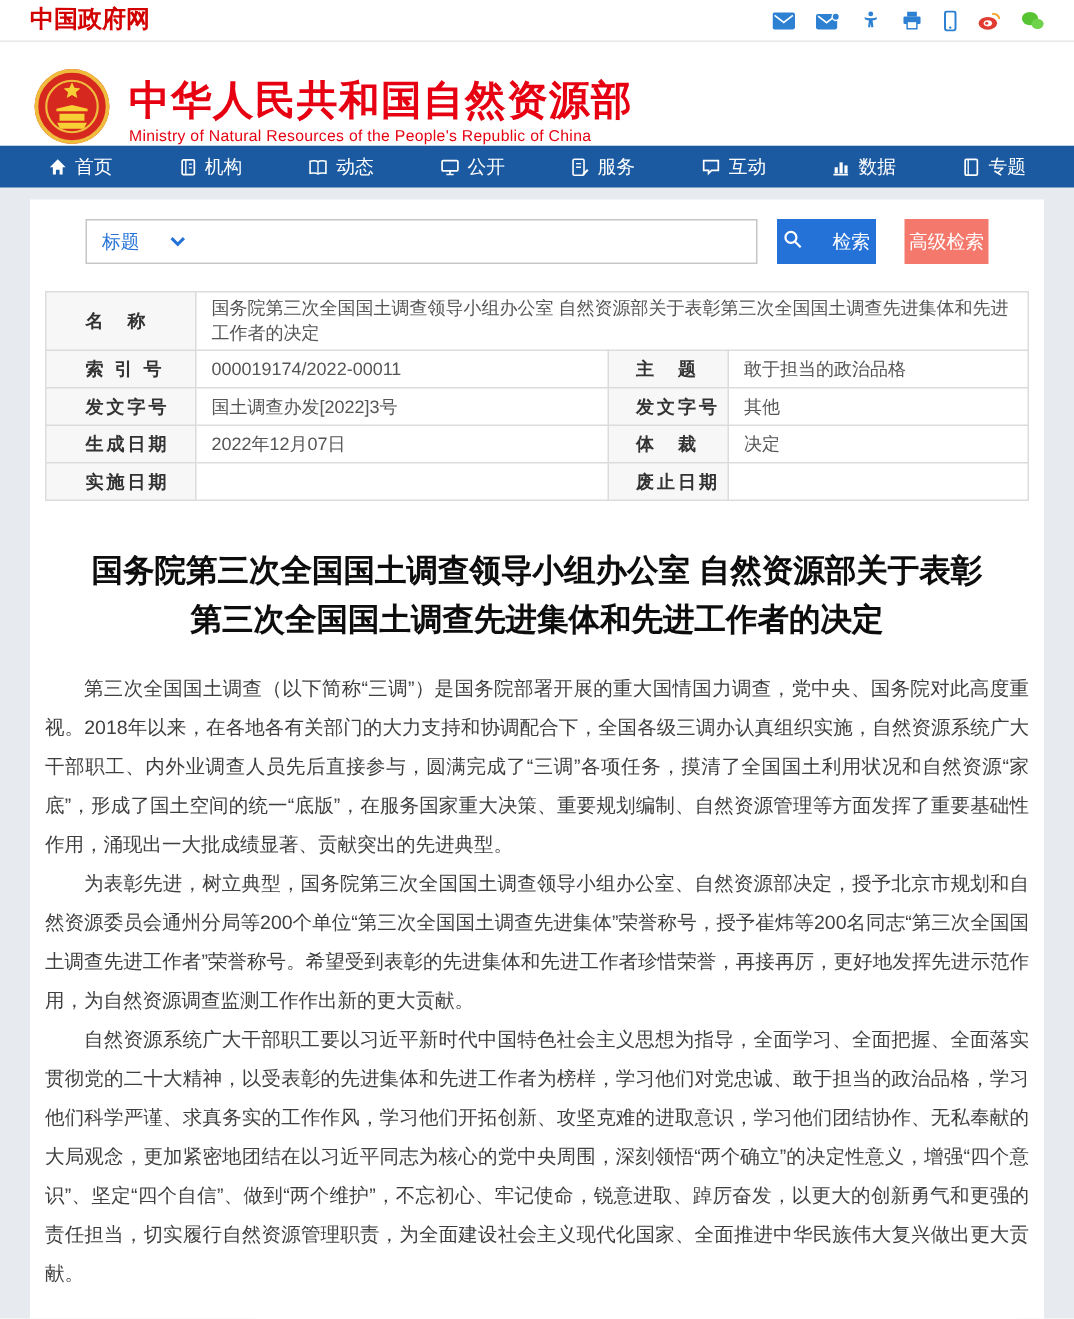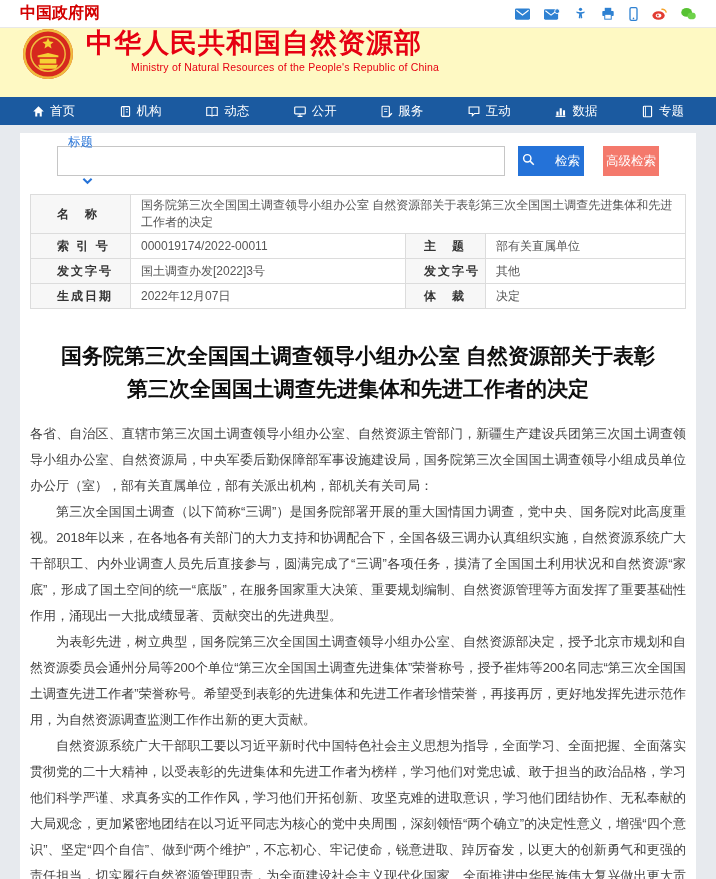--- a/index.html
+++ b/index.html
@@ -11,27 +11,27 @@
   
   .topbar {
     background:#fff; height:28px; display:flex; align-items:center;
     justify-content:space-between; padding:0 20px; border-bottom:1px solid #e8e8e8;
   }
   .gov-link { color:#d30000; font-size:16px; font-weight:bold; text-decoration:none; cursor:pointer; }
   .topbar-icons { display:flex; align-items:center; gap:14px; }
   .topbar-icons span { display:inline-flex; cursor:pointer; }
   
   .site-header {
-    background:#fef9c3; height:69px; display:flex; align-items:flex-start;
+    background:#ffffff; height:69px; display:flex; align-items:flex-end;
     padding:0 22px; position:relative;
   }
   .emblem { flex:0 0 auto; margin-right:12px; display:flex; }
   .title-block { display:flex; flex-direction:column; }
   .title-cn { color:#e60012; font-size:27px; font-weight:bold; letter-spacing:1px; line-height:30px; }
-  .title-en { color:#e60012; font-size:10.5px; margin-top:3px; letter-spacing:0.2px;margin-left:45px; }
+  .title-en { color:#e60012; font-size:10.5px; margin-top:3px; letter-spacing:0.2px; }
   .header-right { margin-left:auto; color:#15489c; font-size:21px; font-weight:bold; margin-top:10px; }
   
   .main-nav {
     background:#1b5aa0; height:28px; display:flex; align-items:center;
     justify-content:space-between; padding:0 32px;
   }
   .nav-item {
     color:#fff; font-size:12.5px; display:flex; align-items:center; gap:5px;
     cursor:pointer; text-decoration:none; white-space:nowrap;font-family:Liberation Serif, serif;
   }
@@ -39,21 +39,21 @@
   
   .content-card {
     background:#fff; margin:8px 20px 0 20px; min-height:738px; padding-bottom:20px;
   }
   
   .search-row { display:flex; align-items:center; padding:13px 37px 12px 37px; gap:13px; }
   .search-box {
     flex:1; height:30px; border:1px solid #c6c6c6; display:flex; align-items:center;
     padding:0 10px; background:#fff;
   }
-  .field-select { display:flex; align-items:flex-end; gap:20px; cursor:pointer;flex-direction:column; }
+  .field-select { display:flex; align-items:center; gap:20px; cursor:pointer; }
   .field-select .fname { color:#2673d8; font-size:12.5px; }
   .search-box input { border:none; outline:none; flex:1; height:26px; font-size:12.5px; margin-left:8px; }
   .btn { height:30px; border:none; color:#fff; font-size:12.5px; cursor:pointer;
          display:inline-flex; align-items:center; justify-content:center; gap:20px; }
   .btn-search { background:#2472d8; width:66px; }
   .btn-adv { background:#f4796c; width:56px; margin-left:6px; }
   
   .meta-table { width:calc(100% - 20px); margin:6px auto 0 auto; border-collapse:collapse; table-layout:fixed; }
   .meta-table td { border:1px solid #dcdcdc; height:25px; font-size:12px; padding:2px 10px; }
   .meta-table td.lbl { background:#f7f7f7; font-weight:bold; color:#333; width:100px; padding-left:26px; letter-spacing:2px; white-space:nowrap; }
@@ -256,39 +256,44 @@
       </colgroup>
     <tbody>
         <tr>
       <td class="lbl">名　称</td>
       <td class="val" colspan="3">国务院第三次全国国土调查领导小组办公室 自然资源部关于表彰第三次全国国土调查先进集体和先进工作者的决定</td>
     </tr>
     <tr>
       <td class="lbl">索 引 号</td>
       <td class="val">000019174/2022-00011</td>
       <td class="lbl lbl2">主　题</td>
-      <td class="val">部有关直属单位</td>
+      <td class="val">敢于担当的政治品格</td>
     </tr>
     <tr>
       <td class="lbl">发文字号</td>
       <td class="val">国土调查办发[2022]3号</td>
       <td class="lbl lbl2">发文字号</td>
       <td class="val">其他</td>
     </tr>
     <tr>
       <td class="lbl">生成日期</td>
       <td class="val">2022年12月07日</td>
       <td class="lbl lbl2">体　裁</td>
       <td class="val">决定</td>
     </tr>
+    <tr>
+      <td class="lbl">实施日期</td>
+      <td class="val"></td>
+      <td class="lbl lbl2">废止日期</td>
+      <td class="val"></td>
+    </tr>
   </tbody>
     </table>
 
   <div class="article">
     <h1 class="article-title">国务院第三次全国国土调查领导小组办公室 自然资源部关于表彰第三次全国国土调查先进集体和先进工作者的决定</h1>
-    <p class="para">各省、自治区、直辖市第三次国土调查领导小组办公室、自然资源主管部门，新疆生产建设兵团第三次国土调查领导小组办公室、自然资源局，中央军委后勤保障部军事设施建设局，国务院第三次全国国土调查领导小组成员单位办公厅（室），部有关直属单位，部有关派出机构，部机关有关司局：</p>
     <p class="para indent">第三次全国国土调查（以下简称“三调”）是国务院部署开展的重大国情国力调查，党中央、国务院对此高度重视。2018年以来，在各地各有关部门的大力支持和协调配合下，全国各级三调办认真组织实施，自然资源系统广大干部职工、内外业调查人员先后直接参与，圆满完成了“三调”各项任务，摸清了全国国土利用状况和自然资源“家底”，形成了国土空间的统一“底版”，在服务国家重大决策、重要规划编制、自然资源管理等方面发挥了重要基础性作用，涌现出一大批成绩显著、贡献突出的先进典型。</p>
     <p class="para indent">为表彰先进，树立典型，国务院第三次全国国土调查领导小组办公室、自然资源部决定，授予北京市规划和自然资源委员会通州分局等200个单位“第三次全国国土调查先进集体”荣誉称号，授予崔炜等200名同志“第三次全国国土调查先进工作者”荣誉称号。希望受到表彰的先进集体和先进工作者珍惜荣誉，再接再厉，更好地发挥先进示范作用，为自然资源调查监测工作作出新的更大贡献。</p>
     <p class="para indent">自然资源系统广大干部职工要以习近平新时代中国特色社会主义思想为指导，全面学习、全面把握、全面落实贯彻党的二十大精神，以受表彰的先进集体和先进工作者为榜样，学习他们对党忠诚、敢于担当的政治品格，学习他们科学严谨、求真务实的工作作风，学习他们开拓创新、攻坚克难的进取意识，学习他们团结协作、无私奉献的大局观念，更加紧密地团结在以习近平同志为核心的党中央周围，深刻领悟“两个确立”的决定性意义，增强“四个意识”、坚定“四个自信”、做到“两个维护”，不忘初心、牢记使命，锐意进取、踔厉奋发，以更大的创新勇气和更强的责任担当，切实履行自然资源管理职责，为全面建设社会主义现代化国家、全面推进中华民族伟大复兴做出更大贡献。</p>
 
   </div>
 
 </div>
 
 </body></html>

